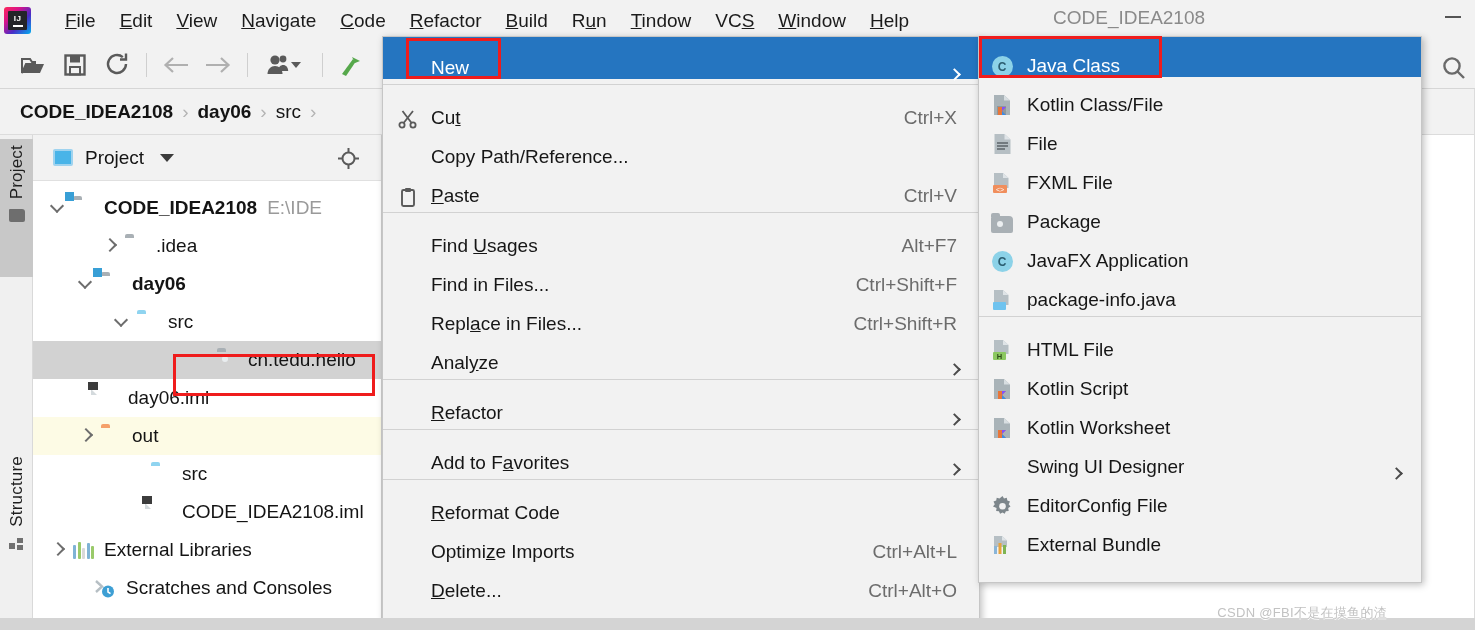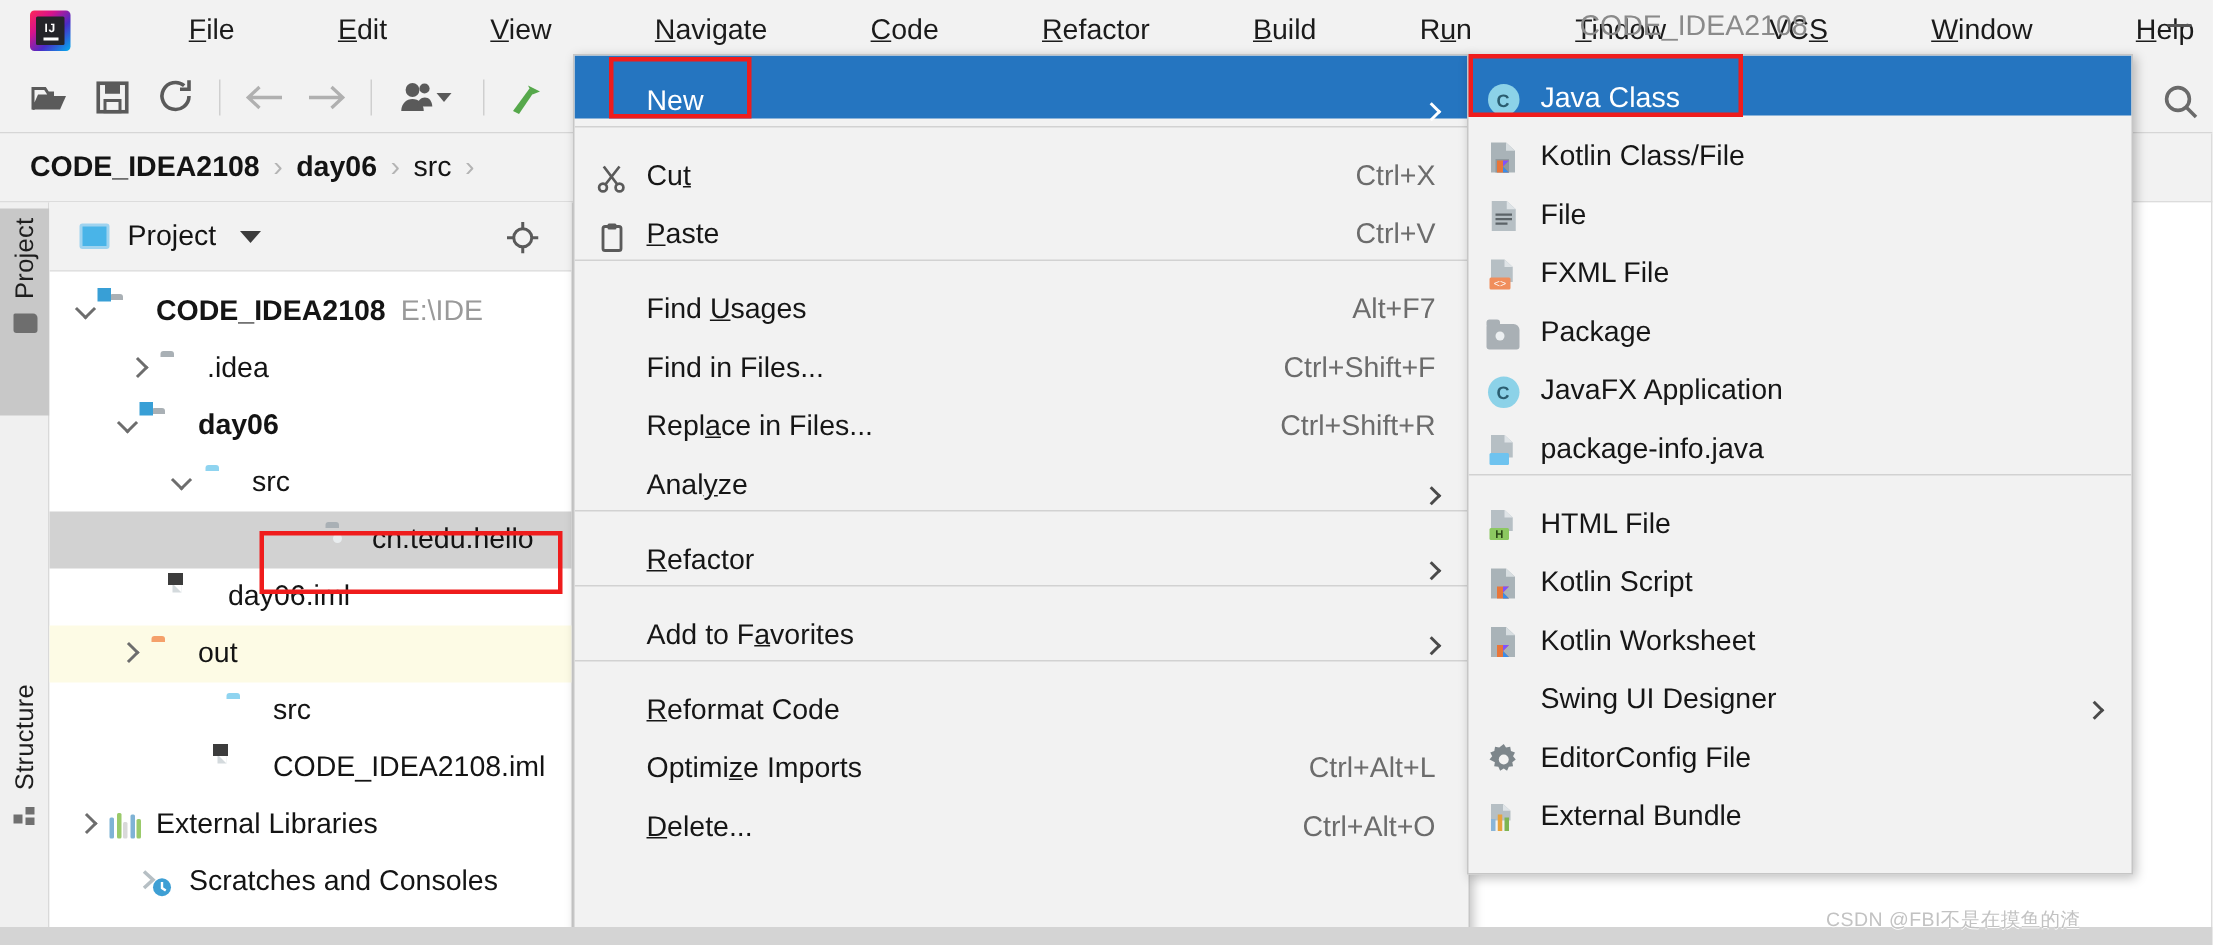--- a/index.html
+++ b/index.html
@@ -8,21 +8,21 @@
     overflow: hidden;
     font-family: "Liberation Sans", sans-serif;
     background: #f0f0f0;
     color: #1a1a1a;
   }
   #app { position: relative; width: 1475px; height: 630px; background: #f2f2f2; }
 
   
   .menubar {
     position: absolute; left: 0; top: 0; width: 1475px; height: 41px;
-    background: #f2f2f2; display: flex; align-items: center; padding-left: 20px; justify-content: space-between;
+    background: #f2f2f2; display: flex; align-items: center; padding-left: 4px;
   }
   .ij-logo {
     width: 27px; height: 27px; border-radius: 3px; margin-right: 22px;
     background: linear-gradient(135deg,#fe2857 0%, #d8138a 30%, #4a2cc6 62%, #00b0f0 100%);
     display: flex; align-items: center; justify-content: center; position: relative;
   }
   .ij-logo .inner {
     width: 19px; height: 19px; background: #242429; border-radius: 1px;
     display: flex; flex-direction: column; align-items: center; justify-content: center;
   }
@@ -339,21 +339,21 @@
 
     <div class="tree">
 
       <div class="trow" style="padding-left:18px">
         <span class="tarrow down"></span>
         <span class="ticon"><span class="fold-grey"><span class="badge"></span></span></span>
         <span class="tlabel bold">CODE_IDEA2108</span>
         <span class="tpath">E:\IDE</span>
       </div>
 
-      <div class="trow" style="padding-left:52px">
+      <div class="trow" style="padding-left:70px">
         <span class="tarrow right"></span>
         <span class="ticon"><span class="fold-grey"></span></span>
         <span class="tlabel">.idea</span>
       </div>
 
       <div class="trow" style="padding-left:46px">
         <span class="tarrow down"></span>
         <span class="ticon"><span class="fold-grey"><span class="badge"></span></span></span>
         <span class="tlabel bold">day06</span>
       </div>
@@ -362,21 +362,21 @@
         <span class="tarrow down"></span>
         <span class="ticon"><span class="fold-blue"></span></span>
         <span class="tlabel">src</span>
       </div>
 
       <div class="trow sel-grey" style="padding-left:184px">
         <span class="ticon"><span class="fold-grey"><span class="dot"></span></span></span>
         <span class="tlabel">cn.tedu.hello</span>
       </div>
 
-      <div class="trow" style="padding-left:88px">
+      <div class="trow" style="padding-left:64px">
         <span class="ticon"><span class="file-iml"></span></span>
         <span class="tlabel">day06.iml</span>
       </div>
 
       <div class="trow sel-yellow" style="padding-left:82px">
         <span class="tarrow right" style="margin-left:-36px"></span>
         <span class="ticon"><span class="fold-orange"></span></span>
         <span class="tlabel">out</span>
       </div>
 
@@ -436,20 +436,24 @@
             <circle cx="4" cy="16" r="2.6" fill="none" stroke="#5a5a5a" stroke-width="1.8"></circle>
             <circle cx="15" cy="16" r="2.6" fill="none" stroke="#5a5a5a" stroke-width="1.8"></circle>
             <path d="M5.6 14L15 2M13.6 14L4.5 2" stroke="#5a5a5a" stroke-width="1.8"></path>
           </svg>
       </span>
       <span class="mi-label">Cu<u>t</u></span>
       <span class="mi-accel">Ctrl+X</span>
     </div>
 
 
+    <div class="mi">
+      <span class="mi-icon"></span>
+      <span class="mi-label">Copy Path/Reference...</span>
+    </div>
 
     <div class="mi">
       <span class="mi-icon">
         <svg width="20" height="20" viewBox="0 0 20 20">
             <rect x="4" y="3" width="12" height="16" rx="1.4" fill="none" stroke="#5a5a5a" stroke-width="1.9"></rect>
             <rect x="7" y="1" width="6" height="4" rx="1" fill="#5a5a5a"></rect>
           </svg>
       </span>
       <span class="mi-label"><u>P</u>aste</span>
       <span class="mi-accel">Ctrl+V</span>

